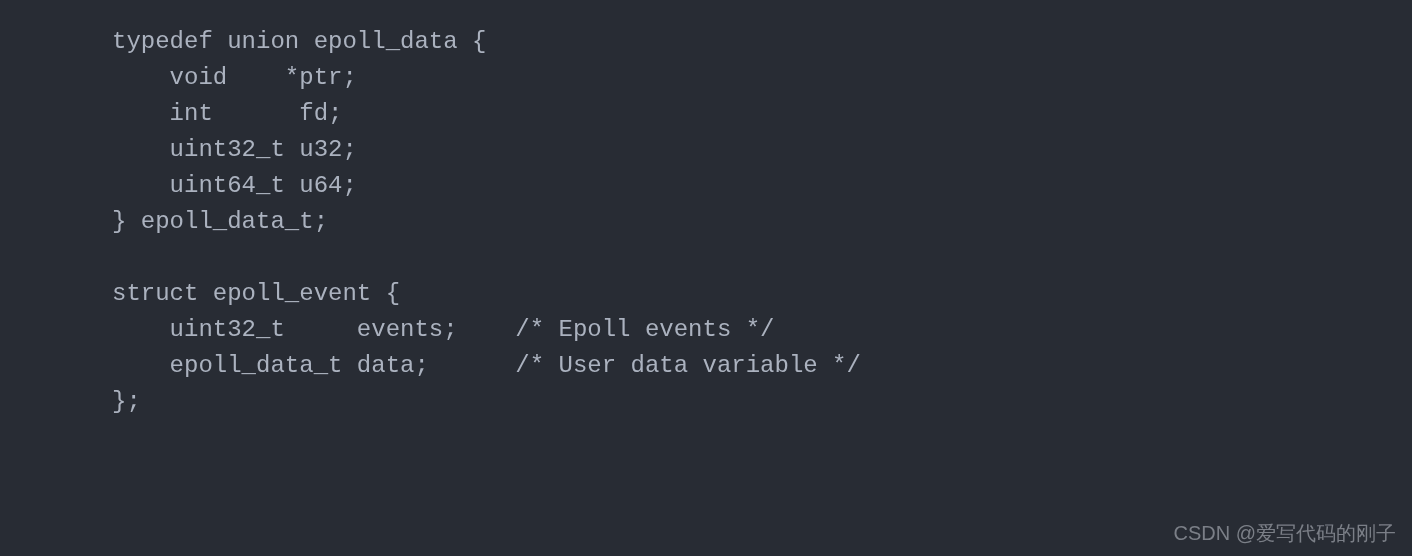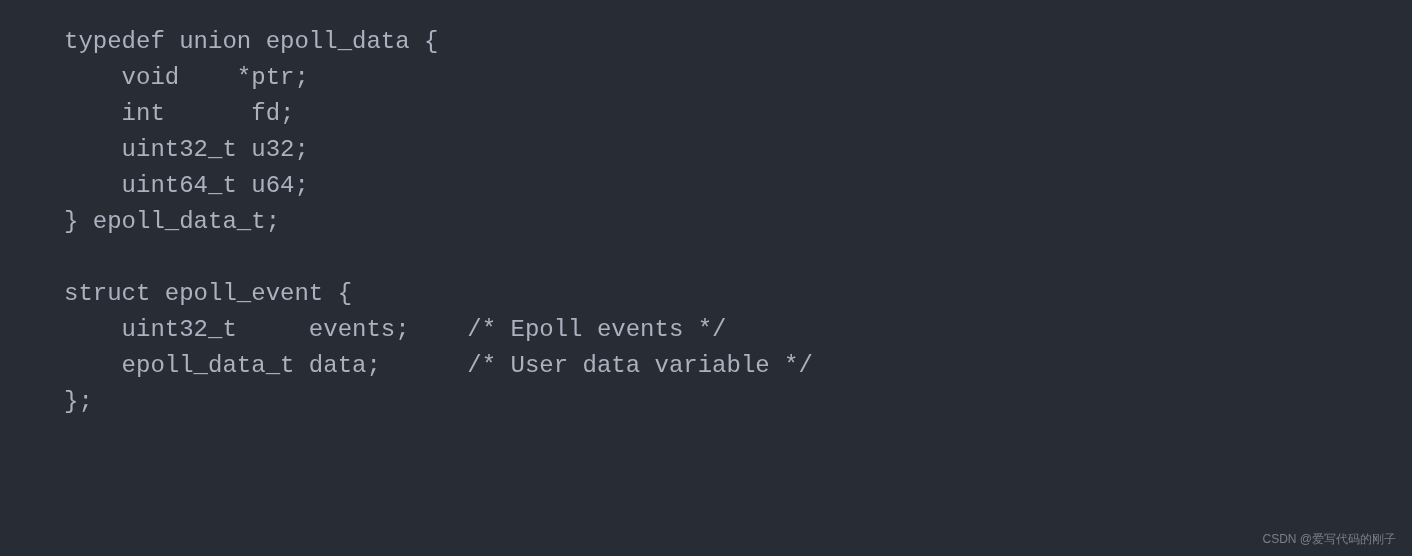--- a/index.html
+++ b/index.html
@@ -10,29 +10,29 @@
       font-size: 24px;
       color: #abb2bf;
       width: 1412px;
       height: 556px;
       overflow: hidden;
       position: relative;
       line-height: 1.5;
     }
     pre {
       margin: 0;
-      padding: 24px 0 0 64px;
+      padding: 24px 0 0 112px;
       white-space: pre;
       font-family: inherit;
     }
     .watermark {
       position: absolute;
       bottom: 8px;
       right: 16px;
-      font-size: 12px;
+      font-size: 20px;
       color: #8a8e96;
       font-family: sans-serif;
       opacity: 0.85;
     }
   </style>
 </head>
 <body>
 
 <pre><span>typedef union epoll_data {</span>
 <span>    void    *ptr;</span>

